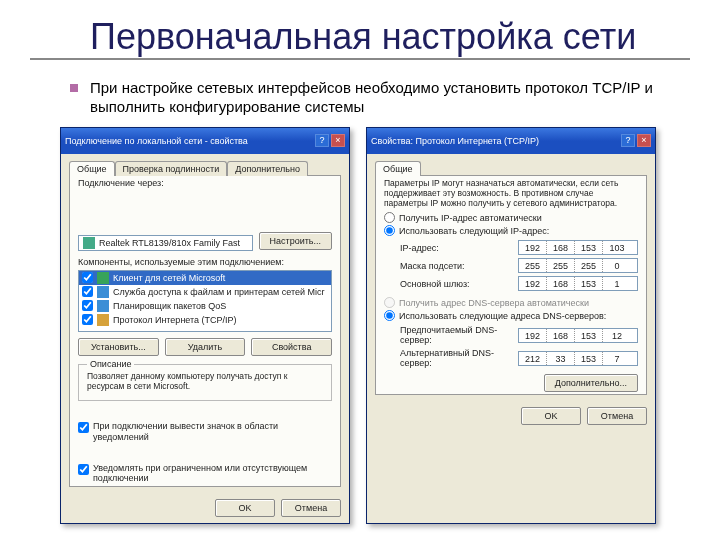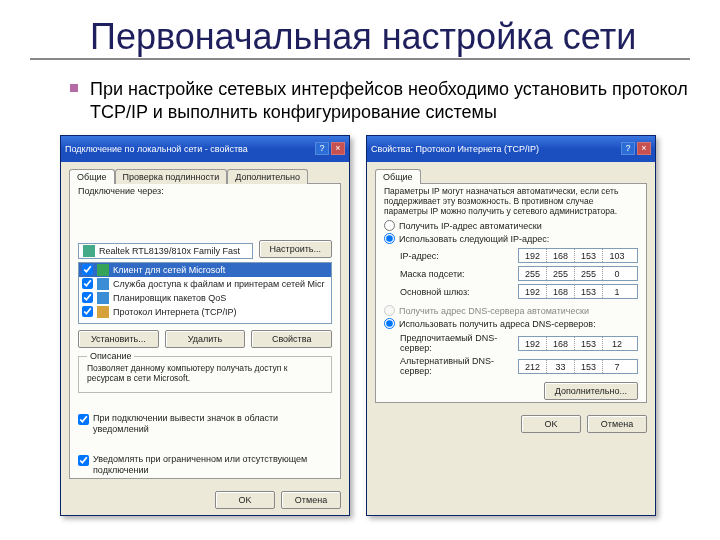--- a/index.html
+++ b/index.html
@@ -19,21 +19,21 @@
     font-weight: 400;
     color: #1f1f5e;
     line-height: 1.05;
     margin: 0 0 18px 0;
     border-bottom: 2px solid #888;
     padding-left: 60px;
     padding-bottom: 2px;
   }
   .bullet-row { display:flex; align-items:flex-start; margin-left:40px; margin-bottom:10px;}
   .bullet-sq { width:8px; height:8px; background:#b36ca6; margin-top:6px; margin-right:12px; flex:0 0 auto;}
-  .bullet-text { font-size:18px; line-height:1.3; color:#000; }
+  .bullet-text { font-size:15px; line-height:1.3; color:#000; }
   .shots { display:flex; gap:16px; margin-left:30px; margin-top:4px;}
   .win {
     width: 290px;
     background: #ece9d8;
     border: 1px solid #0a246a;
     box-shadow: 3px 3px 5px rgba(0,0,0,.3);
     font-size: 9px;
     color:#222;
   }
   .titlebar {
@@ -123,20 +123,21 @@
         <div class="panel">
           <div class="lbl">Подключение через:</div>
           <div class="row">
             <div class="combo" style="flex:1">
               <span class="ico"></span>
               <span class="txt">Realtek RTL8139/810x Family Fast</span>
             </div>
             <div class="btn">Настроить...</div>
           </div>
 
+          <div class="lbl" style="margin-top:6px">Компоненты, используемые этим подключением:</div>
           <div class="listbox">
             <div class="li sel">
               <input type="checkbox" checked="" style="">
               <span class="sico"></span>
               <span>Клиент для сетей Microsoft</span>
             </div>
             <div class="li">
               <input type="checkbox" checked="" style="">
               <span class="sico" style="background:#3b8ed6"></span>
               <span>Служба доступа к файлам и принтерам сетей Micr</span>
@@ -225,21 +226,21 @@
               <span class="oct">1</span>
             </div>
           </div>
 
           <div class="radio-row disabled" style="margin-top:6px">
             <input type="radio" name="dnsm" disabled="" style="">
             <span>Получить адрес DNS-сервера автоматически</span>
           </div>
           <div class="radio-row">
             <input type="radio" name="dnsm" checked="" style="">
-            <span>Использовать получить адреса DNS-серверов:</span>
+            <span>Использовать следующие адреса DNS-серверов:</span>
           </div>
 
           <div class="ipgrid">
             <span>Предпочитаемый DNS-сервер:</span>
             <div class="ipbox">
               <span class="oct">192</span>
               <span class="oct">168</span>
               <span class="oct">153</span>
               <span class="oct">12</span>
             </div>

